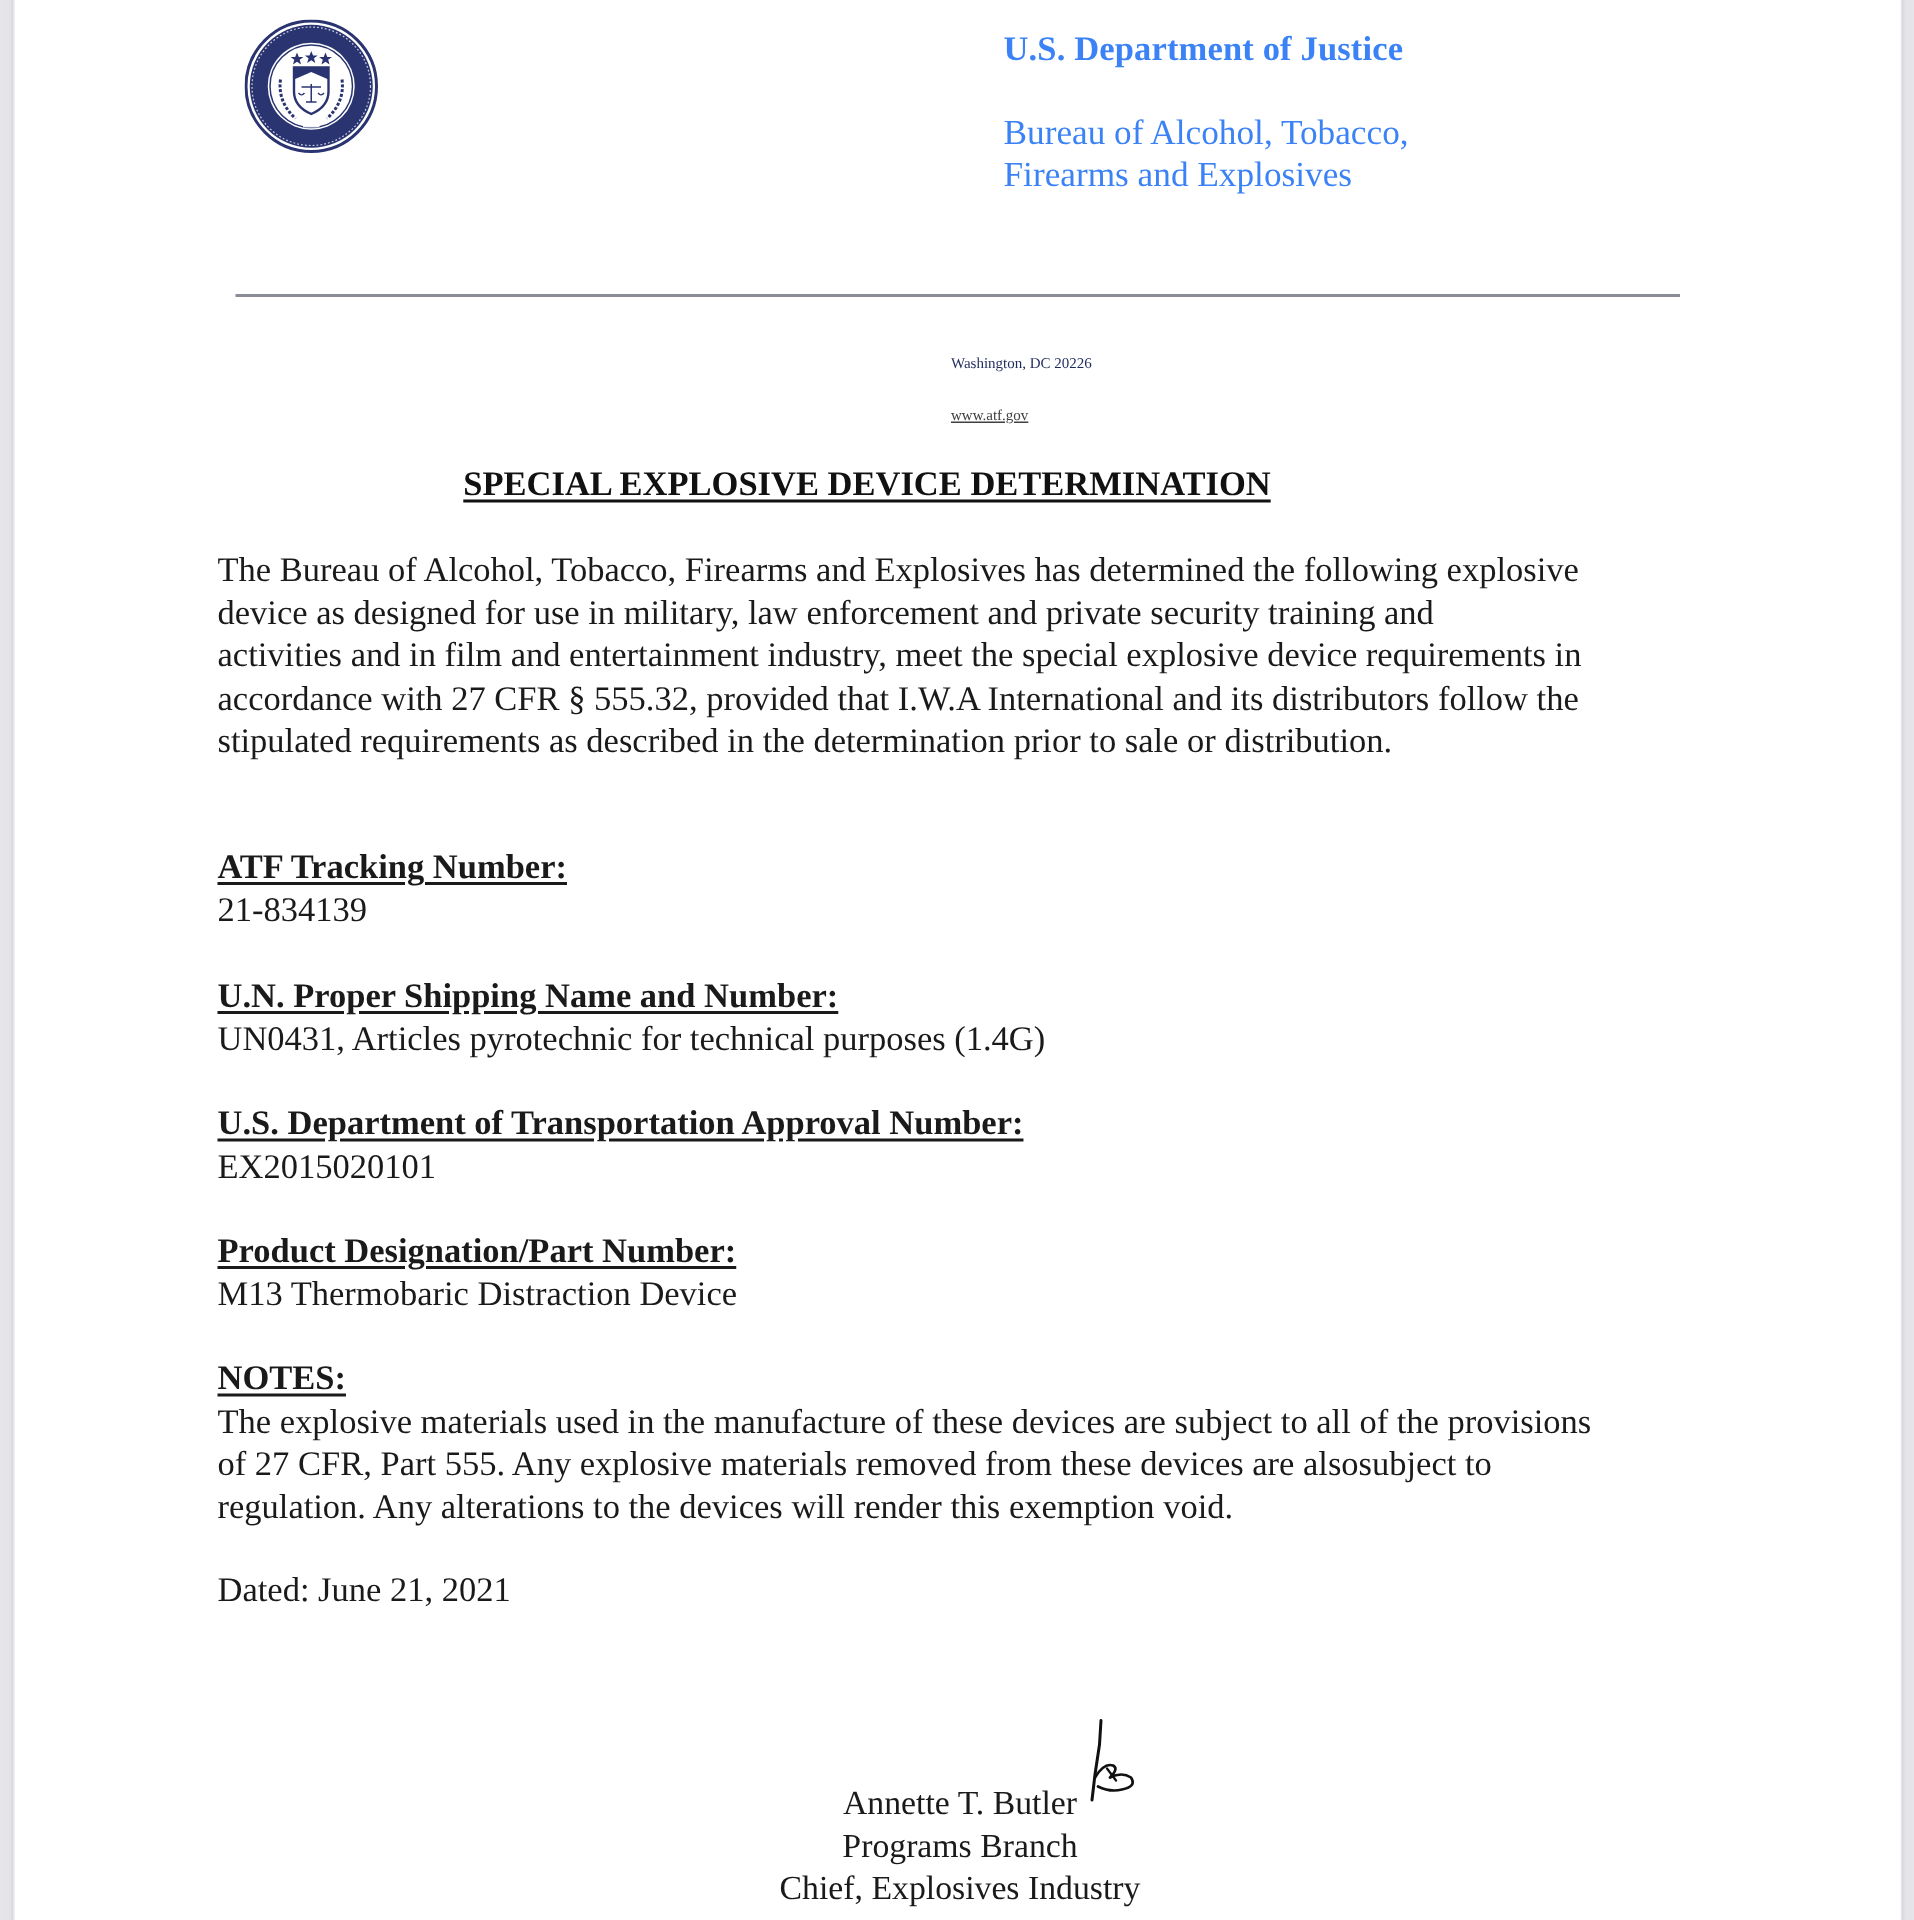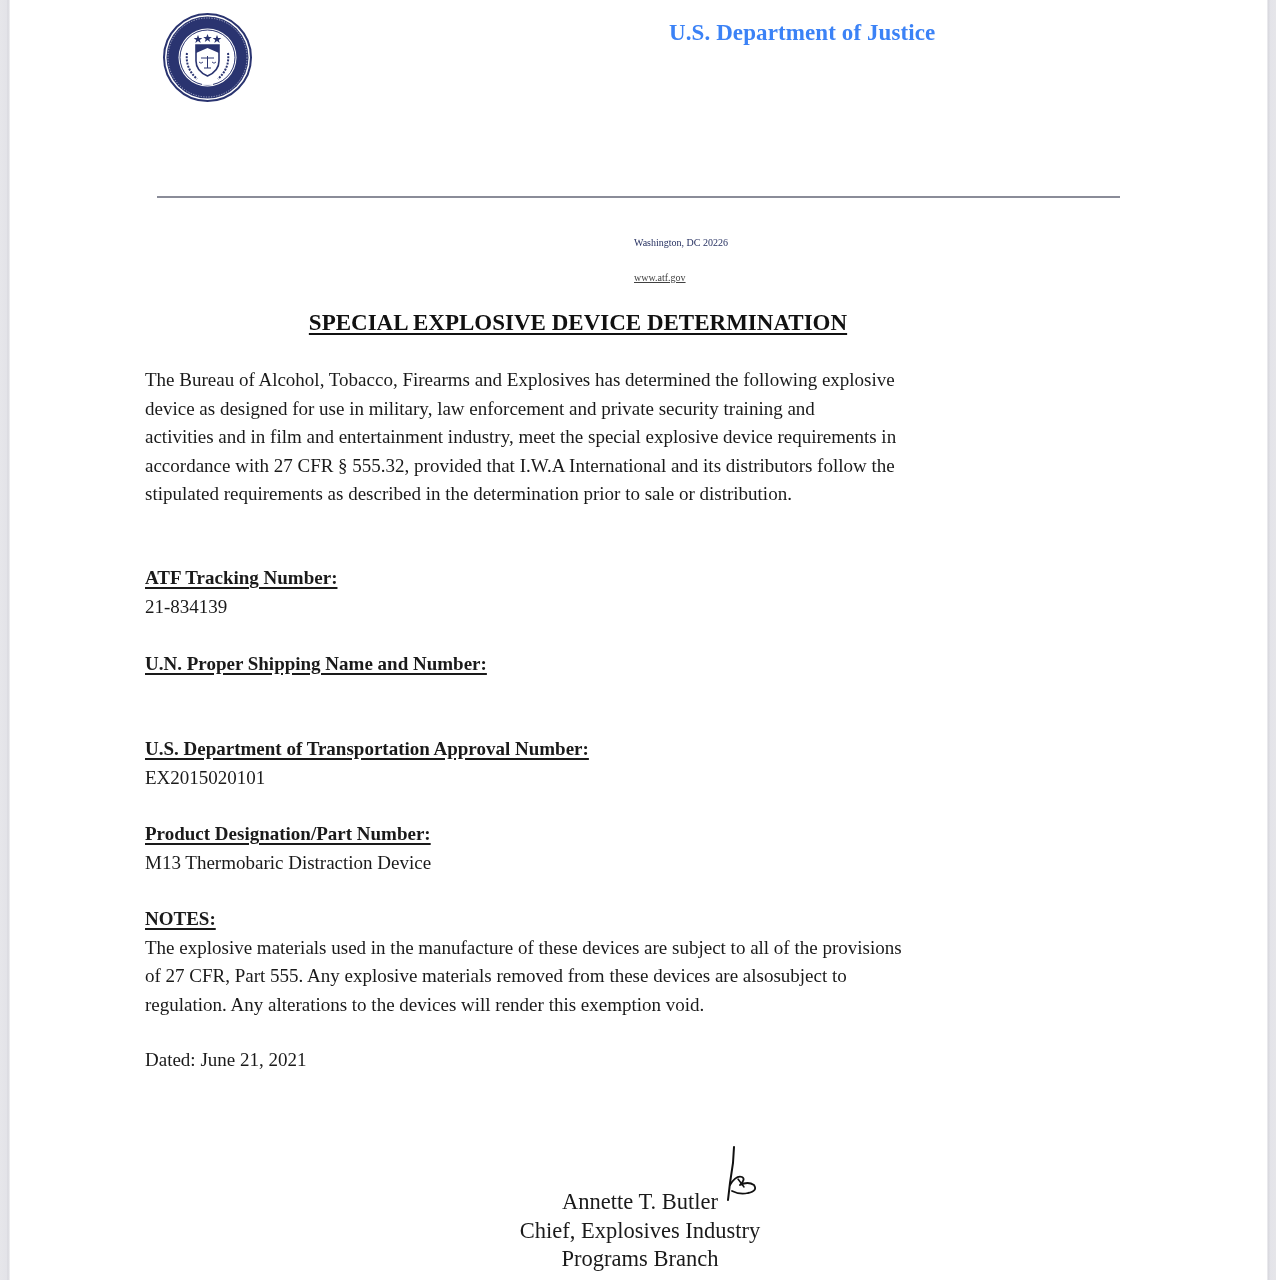--- a/index.html
+++ b/index.html
@@ -65,21 +65,21 @@
       font-weight: bold;
       font-size: 23px;
       line-height: 30px;
       text-decoration: underline;
       text-decoration-thickness: 2px;
       text-underline-offset: 3px;
       color: #111;
     }
     .content {
       position: absolute; left: 145px; top: 366px; width: 1000px;
-      font-size: 19px;
+      font-size: 23px;
       line-height: 28.6px;
       color: #1a1a1a;
     }
     .intro p {
       margin: 0;
       white-space: nowrap;
     }
     .section {
       margin-top: 0;
     }
@@ -142,20 +142,24 @@
     <line x1="41" y1="55" x2="48" y2="55" stroke="#2a3470" stroke-width="1"></line>
 
     <path d="M24,40 Q22,55 34,66" fill="none" stroke="#2a3470" stroke-width="2" stroke-dasharray="2 1.2"></path>
     <path d="M65,40 Q67,55 55,66" fill="none" stroke="#2a3470" stroke-width="2" stroke-dasharray="2 1.2"></path>
     <rect x="39" y="68" width="11" height="4" fill="#ffffff" opacity="0.9"></rect>
   </svg>
 </div>
 
 <div class="agency">
   <div class="dept">U.S. Department of Justice</div>
+  <div class="bureau">
+    <div>Bureau of Alcohol, Tobacco,</div>
+    <div>Firearms and Explosives</div>
+  </div>
 </div>
 
 <div class="divider"></div>
 
 <div class="address">
   <div class="city">Washington, DC 20226</div>
   <a class="url">www.atf.gov</a>
 </div>
 
 <div class="title">SPECIAL EXPLOSIVE DEVICE DETERMINATION</div>
@@ -169,20 +173,21 @@
     <p>stipulated requirements as described in the determination prior to sale or distribution.</p>
   </div>
 
   <div class="section sec-atf">
     <span class="section-label">ATF Tracking Number:</span>
     <span class="section-value">21-834139</span>
   </div>
 
   <div class="section sec-un">
     <span class="section-label">U.N. Proper Shipping Name and Number:</span>
+    <span class="section-value">UN0431, Articles pyrotechnic for technical purposes (1.4G)</span>
   </div>
 
   <div class="section sec-dot">
     <span class="section-label">U.S. Department of Transportation Approval Number:</span>
     <span class="section-value">EX2015020101</span>
   </div>
 
   <div class="section sec-prod">
     <span class="section-label">Product Designation/Part Number:</span>
     <span class="section-value">M13 Thermobaric Distraction Device</span>
@@ -201,15 +206,15 @@
 <div class="sig-mark">
   <svg width="60" height="60" viewBox="0 0 60 60">
     <path d="M16,2 L15,18 L12,38 L10,55" fill="none" stroke="#111" stroke-width="2" stroke-linecap="round"></path>
     <path d="M12,40 Q18,30 24,32 Q28,34 22,40 Q30,36 36,40 Q40,46 30,48 Q22,50 14,46" fill="none" stroke="#111" stroke-width="1.8" stroke-linecap="round" stroke-linejoin="round"></path>
     <path d="M20,34 L26,42" fill="none" stroke="#111" stroke-width="1.5" stroke-linecap="round"></path>
   </svg>
 </div>
 
 <div class="signature-block">
   <span class="line">Annette T. Butler</span>
+  <span class="line">Programs Branch</span>
   <span class="line">Chief, Explosives Industry</span>
-  <span class="line">Programs Branch</span>
 </div>
 
 </body></html>

